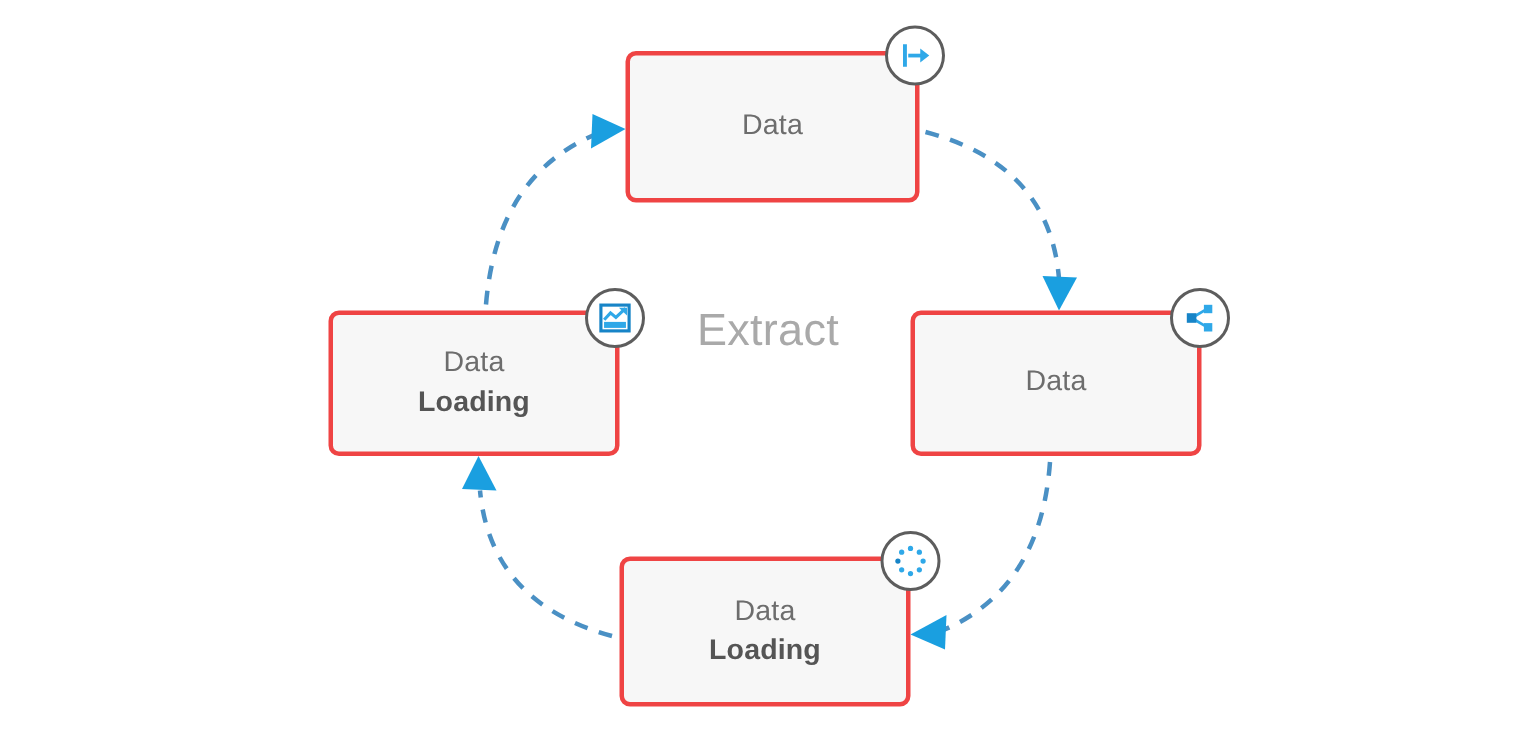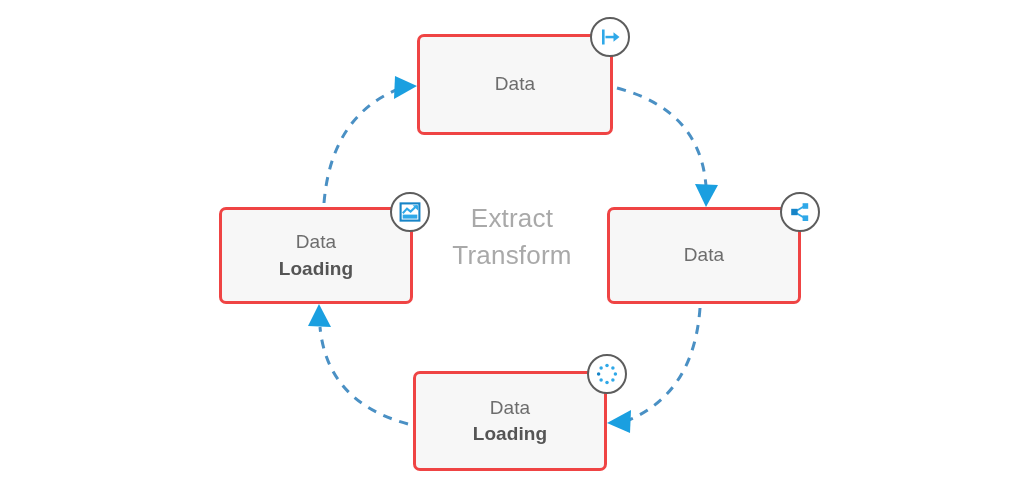--- a/index.html
+++ b/index.html
@@ -89,21 +89,21 @@
   
   #center-label {
     position: absolute;
     left: 432px;
     top: 200px;
     width: 160px;
     text-align: center;
     z-index: 2;
   }
   #center-label div {
-    font-size: 26px;
+    font-size: 30px;
     color: #a9a9a9;
     line-height: 1.42;
     font-weight: 400;
     letter-spacing: 0.2px;
   }
 </style>
 </head>
 <body>
 
 <div id="diagram-root">
@@ -119,21 +119,20 @@
 
     <path d="M 408 424 Q 327 402 320 327" fill="none" stroke="#4a90c4" stroke-width="3" stroke-dasharray="9 8" stroke-linecap="butt"></path>
     <polygon points="319,304 331,327 308,326" fill="#1a9fe0"></polygon>
 
     <path d="M 324 203 Q 331 118 396 90" fill="none" stroke="#4a90c4" stroke-width="3" stroke-dasharray="9 8" stroke-linecap="butt"></path>
     <polygon points="417,86 394,99 395,76" fill="#1a9fe0"></polygon>
   </svg>
 
   <div id="center-label">
     <div>Extract</div>
-    <div>Transform</div>
   </div>
 
   <div id="node-extraction" class="node-box">
     <span class="node-line-1">Data</span>
   </div>
   <div id="badge-extraction" class="icon-badge">
     <svg width="22" height="22" viewBox="0 0 22 22">
       <rect x="3" y="3.5" width="2.6" height="15" fill="#2fa8e8"></rect>
       <rect x="6.5" y="9.8" width="10" height="2.5" fill="#2fa8e8"></rect>
       <polygon points="14.5,6.3 20.5,11 14.5,15.7" fill="#2fa8e8"></polygon>

